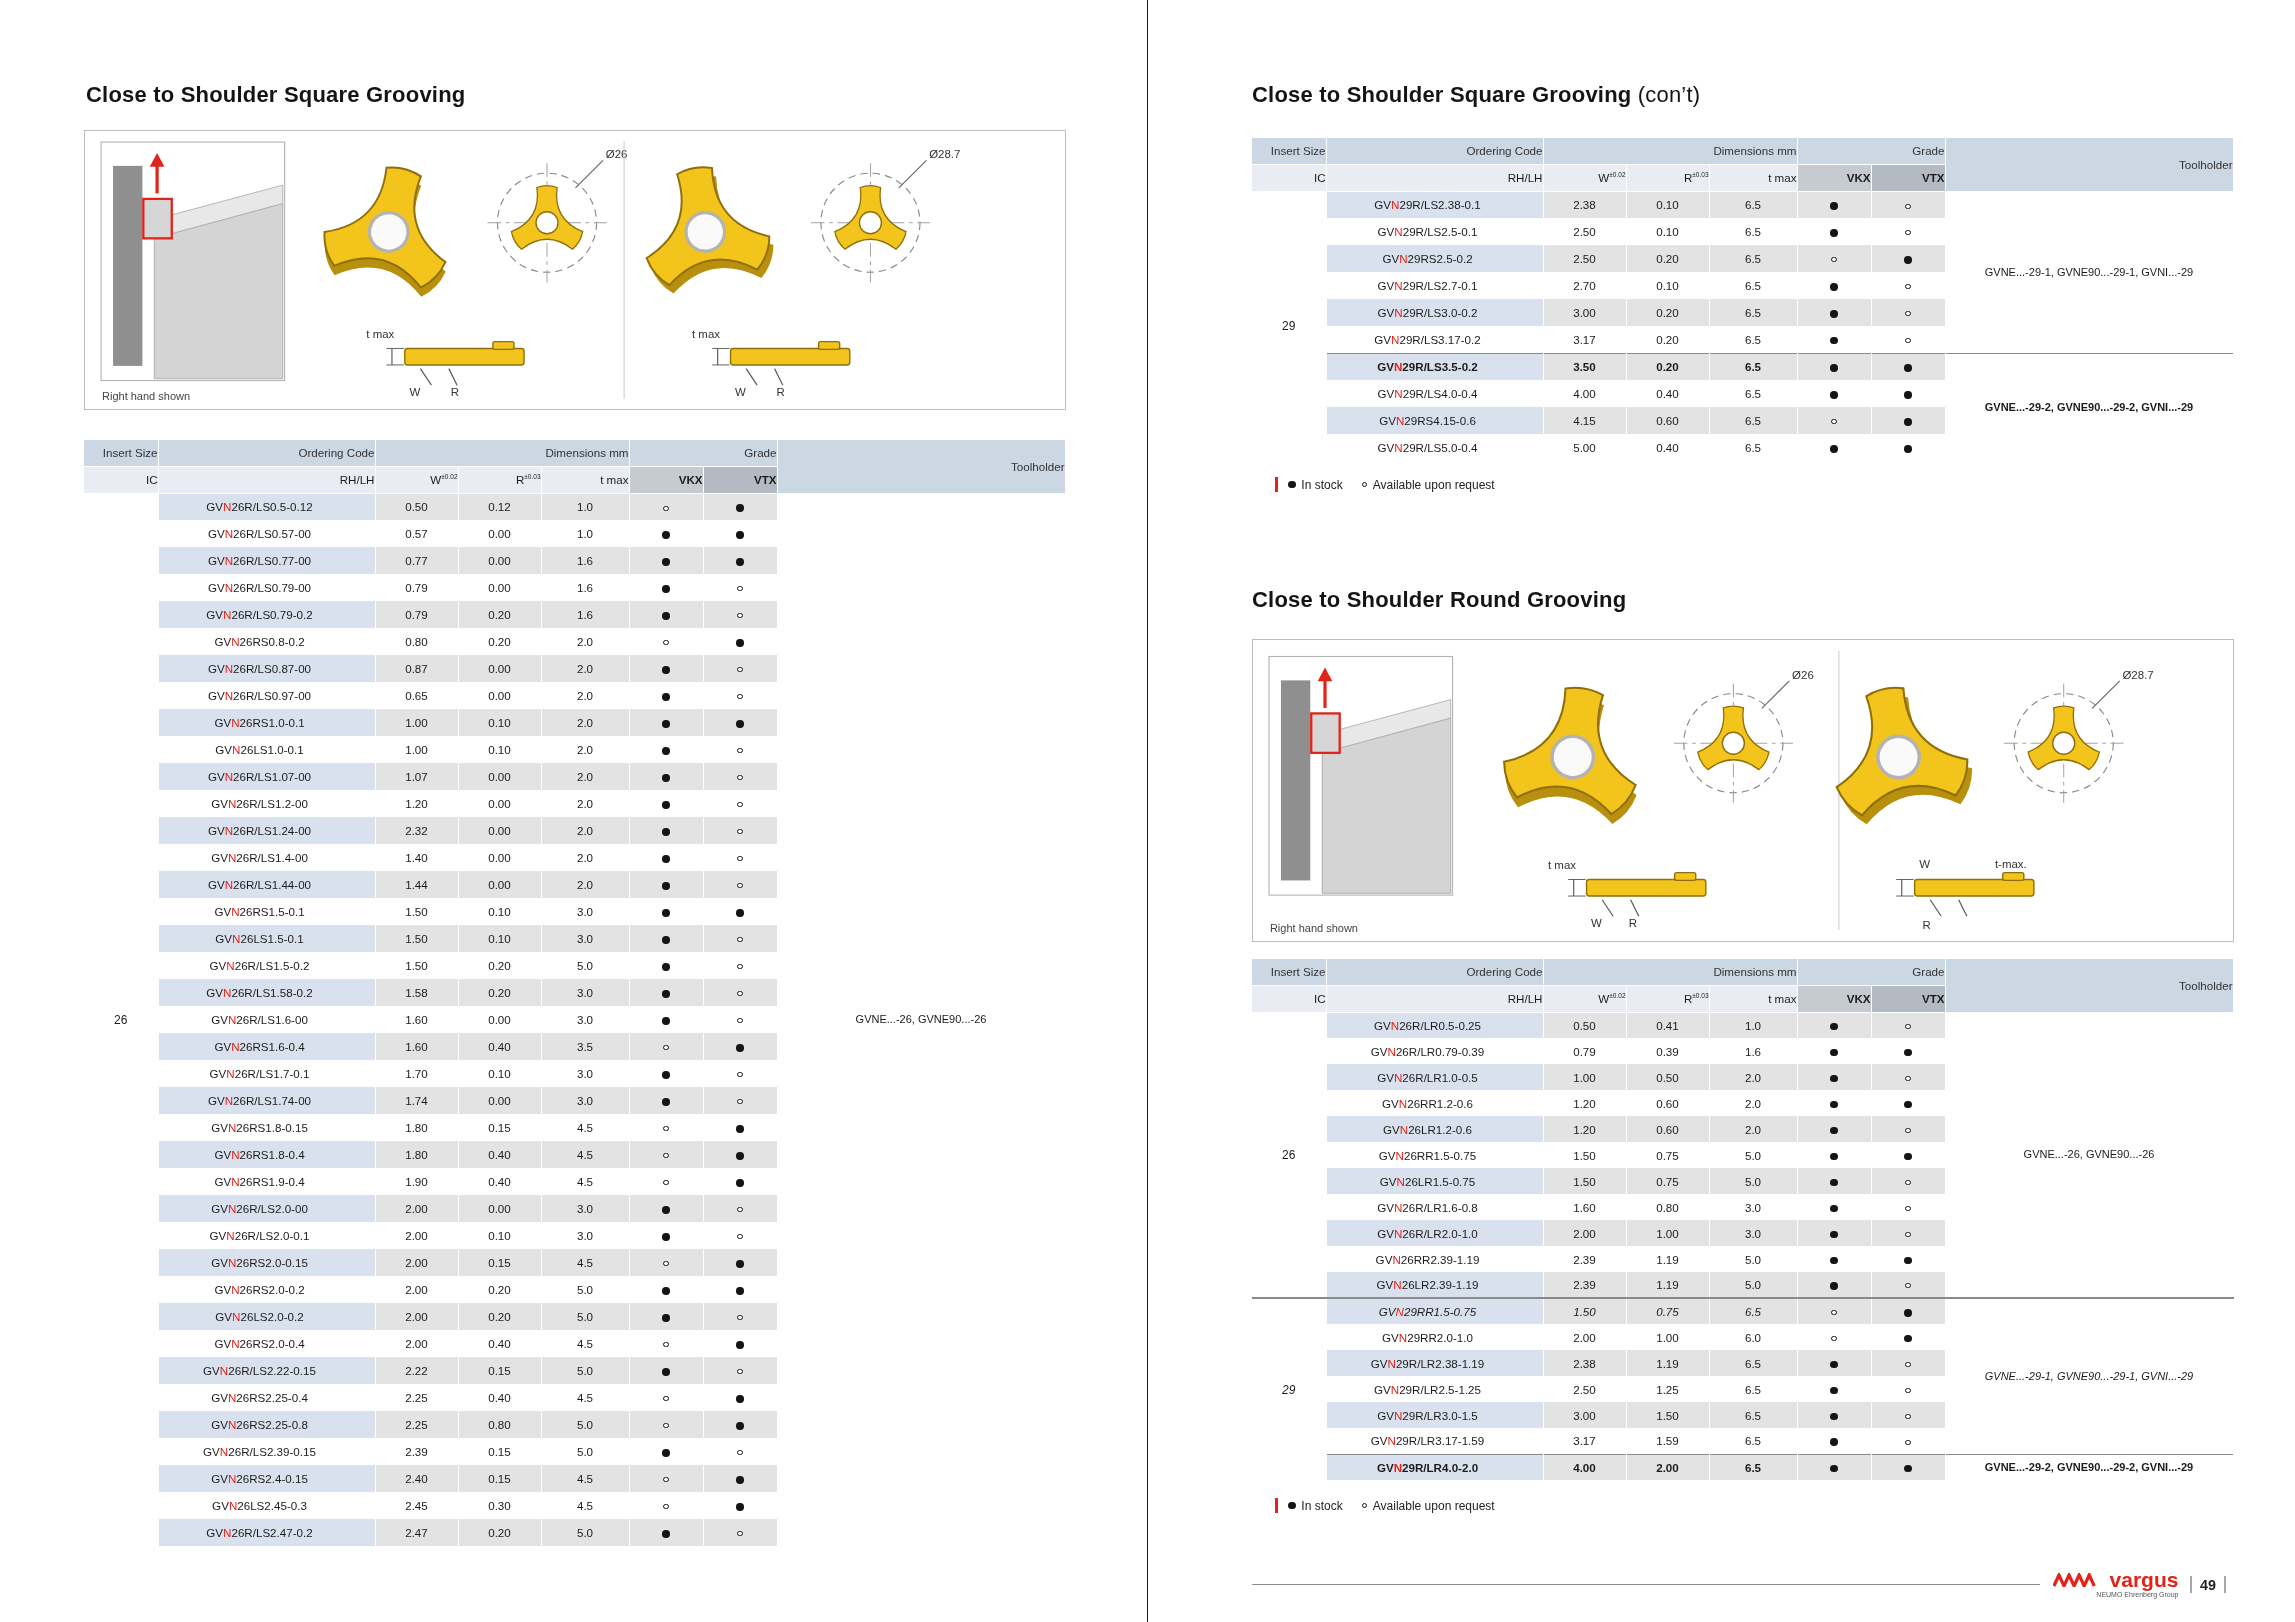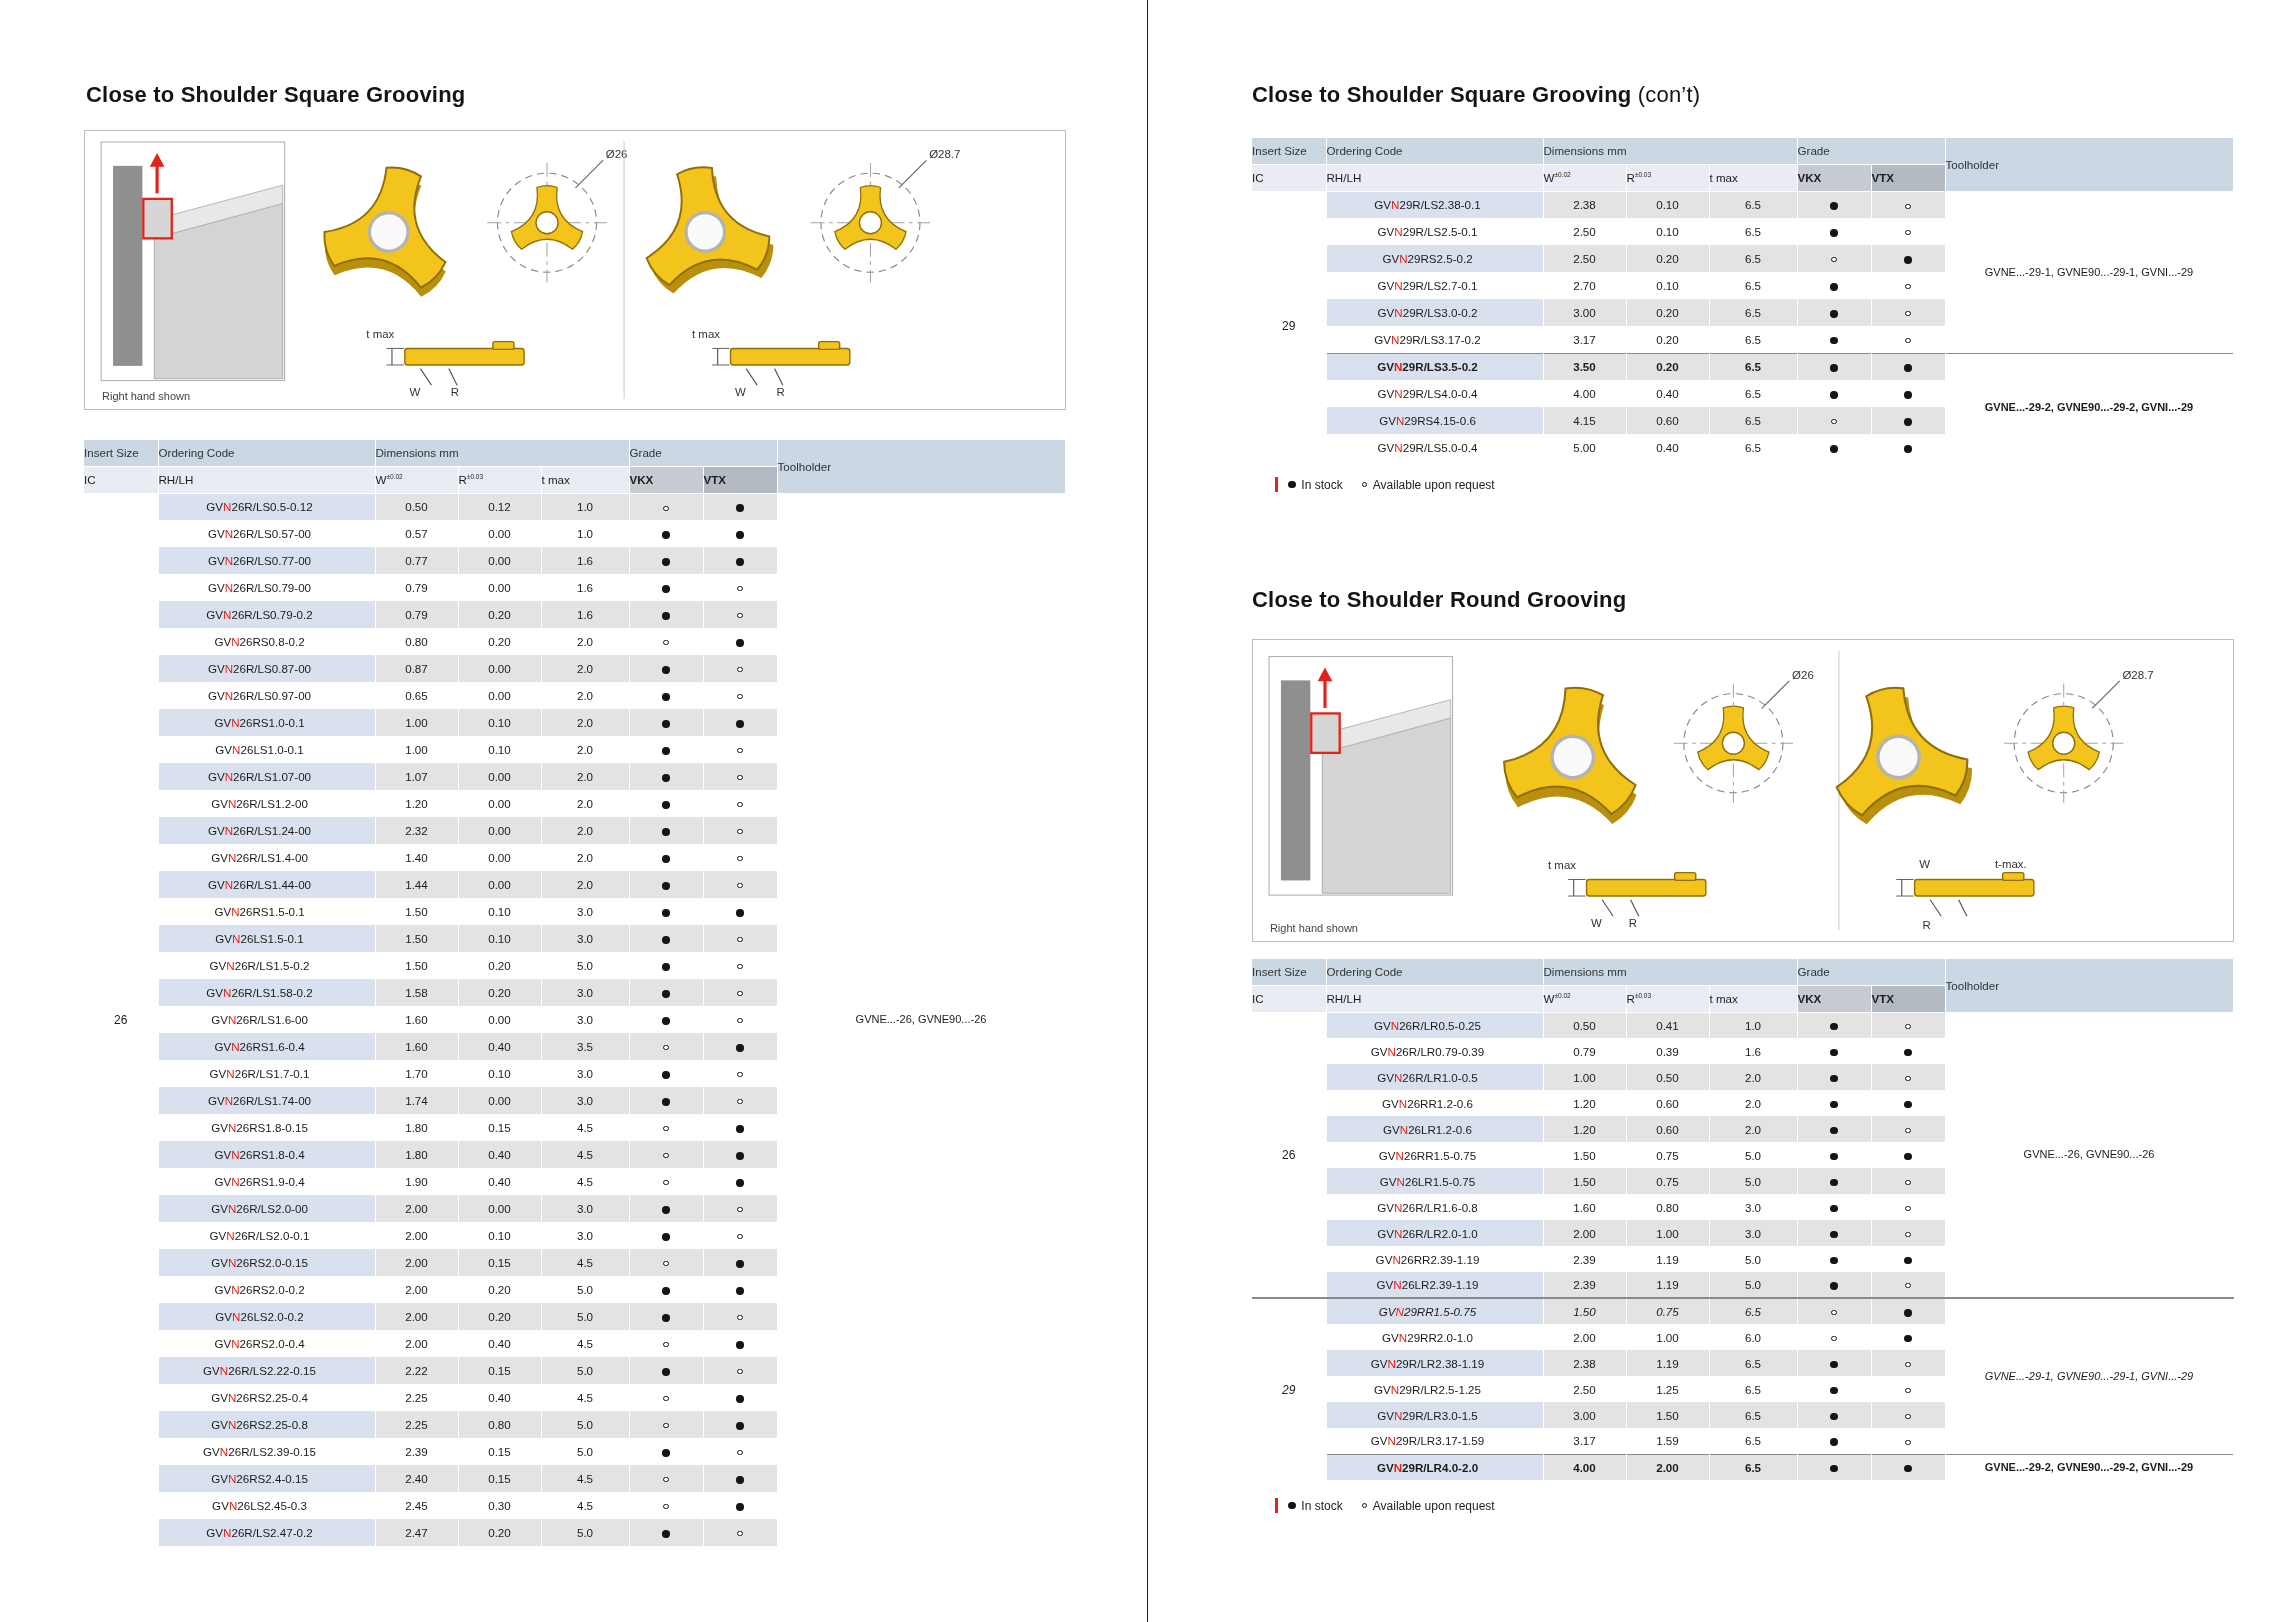--- a/index.html
+++ b/index.html
@@ -13,21 +13,21 @@
   .title { position:absolute; font-size:22px; font-weight:bold; color:#141414; letter-spacing:0.2px; white-space:nowrap; }
   .title .note { font-weight:normal; }
 
   .illus { position:absolute; border:0.9px solid #bdbdbd; background:#fff; }
   .illus svg { display:block; width:100%; height:100%; }
   .slabel { font-family:"Liberation Sans", sans-serif; font-size:25px; fill:#333; }
   .scap   { font-family:"Liberation Sans", sans-serif; font-size:24px; fill:#444; }
 
   .table-wrap { position:absolute; }
   table.cat { border-collapse:collapse; table-layout:fixed; font-size:11.6px; color:#1b1b1b; }
-  table.cat th { font-weight:normal; text-align:left; vertical-align:middle; }
+  table.cat th { font-weight:normal; text-align:right; vertical-align:middle; }
   table.cat td { height:27px; text-align:center; vertical-align:middle; border-right:0.9px solid #fff; }
   .compact table.cat td { height:26px; }
   tr.h1 th { background:var(--header-blue,#ccd7e4); height:26px; font-size:11.6px; color:#333;
              border-right:1.4px solid #fff; border-bottom:1.4px solid #fff; }
   tr.h2 th { height:27px; background:var(--subheader-light,#e9edf3); border-right:1.4px solid #fff; border-bottom:0.9px solid #fff; }
   tr.h2 th.hg1 { background:var(--grade-vkx-gray,#c6cbd2); font-weight:bold; }
   tr.h2 th.hg2 { background:var(--grade-vtx-gray,#b4bac2); font-weight:bold; }
   tr.h2 sup { font-size:6.5px; }
 
   td.code-cell { text-align:right; padding-right:14px; white-space:nowrap; }
@@ -823,15 +823,30 @@
     </div>
 
   <div class="legend" style="left:1255px;top:1498px;">
     <span class="lbar"></span>
     <span class="dot filled"></span>
     <span>In stock</span>
     <span class="dot open"></span>
     <span>Available upon request</span>
   </div>
 
+  <div class="footer" style="left:1252px;top:1572px;width:982px;">
+    <span class="footrule"></span>
+    <span class="vargus">
+      <span class="vrow">
+        <svg class="vz" viewBox="0 0 120 30">
+          <polyline points="2,28 13,4 24,28 35,4 46,28 57,4 68,28 79,4 90,28" fill="none" stroke="#e2231a" stroke-width="7"></polyline>
+        </svg>
+        <span class="vtext">vargus</span>
+      </span>
+      <span class="vsub">NEUMO Ehrenberg Group</span>
+    </span>
+    <span class="pgbar"></span>
+    <span class="pgnum">49</span>
+    <span class="pgbar"></span>
+  </div>
 
 </div>
 
 
 </body></html>

